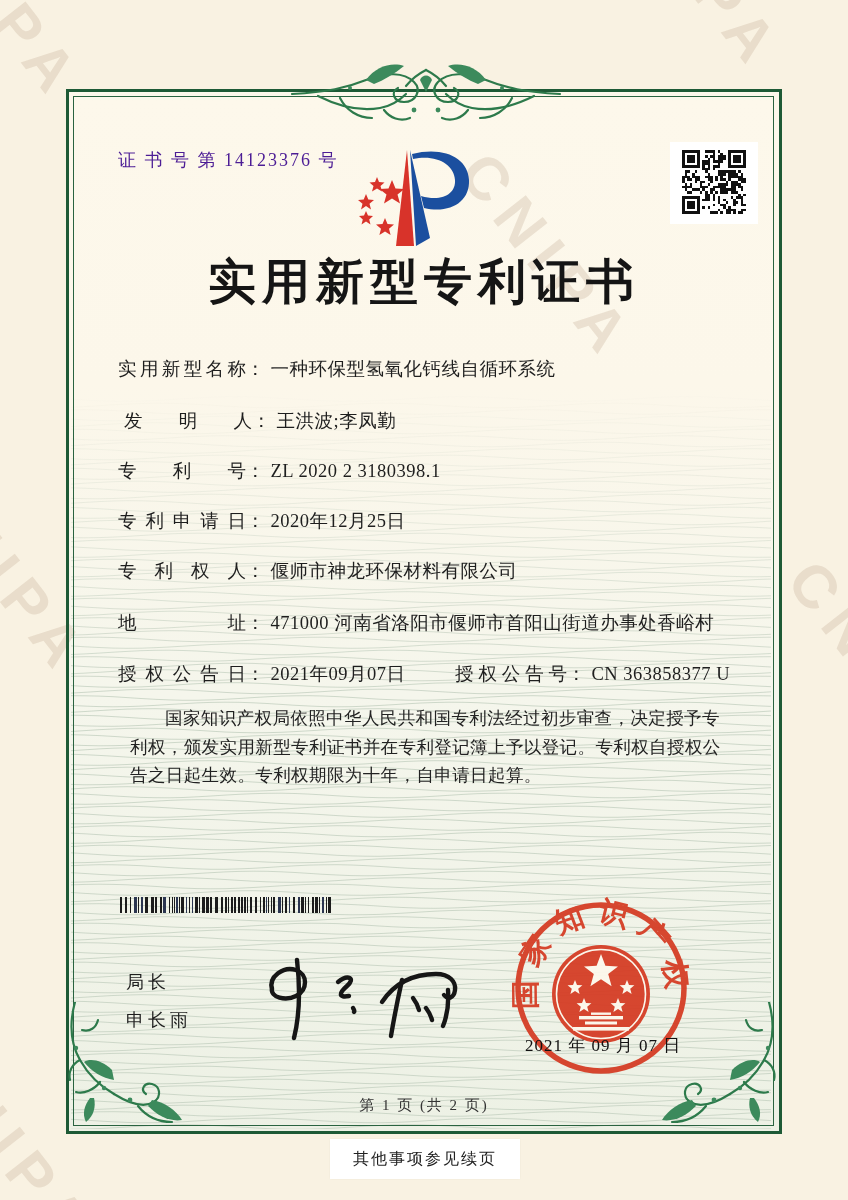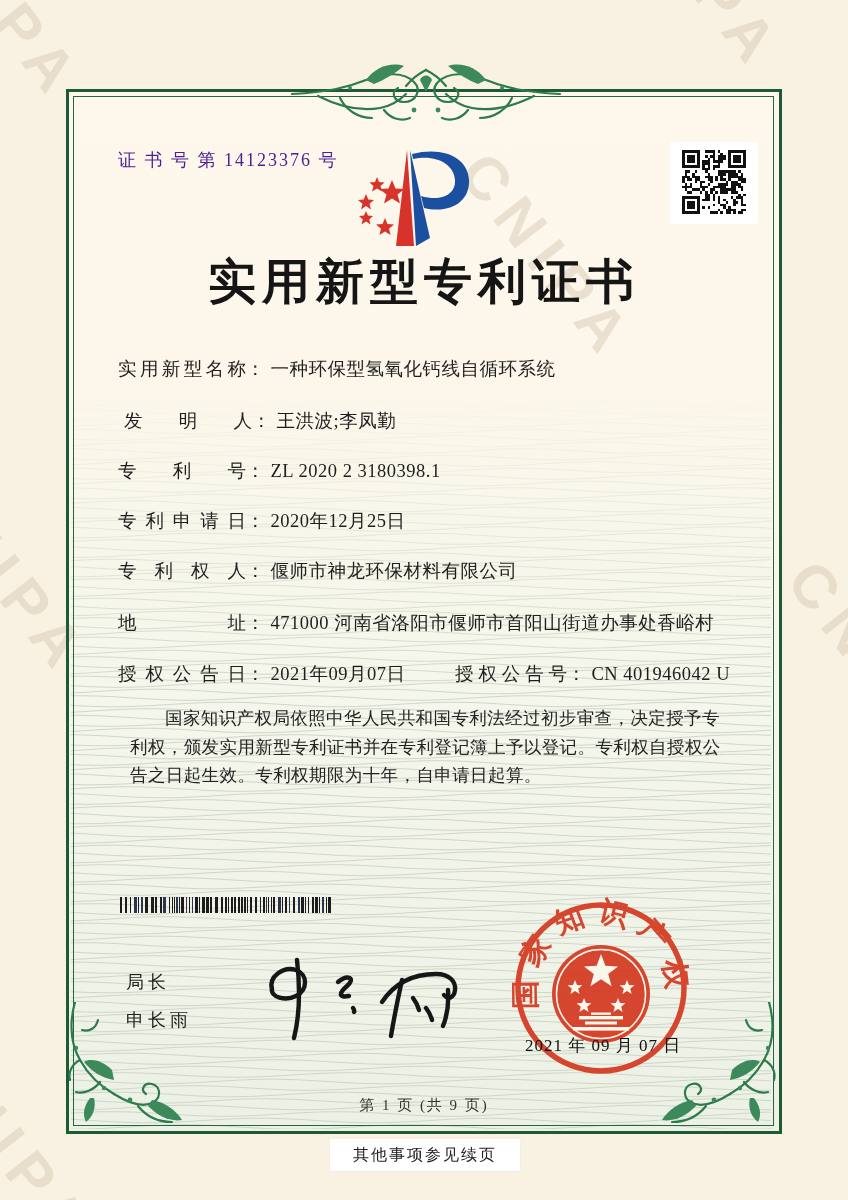--- a/index.html
+++ b/index.html
@@ -53,21 +53,21 @@
   .field .val{display:inline-block;margin-left:6px;letter-spacing:0.5px;}
   .body-text{
     left:118px;top:692px;width:624px;
     font-size:17.5px;line-height:28.5px;letter-spacing:0.4px;color:#222;
   }
   .body-text p{margin:12px;text-indent:2em;}
   .sig-title{left:126px;top:970px;font-size:18px;letter-spacing:4px;}
   .sig-name{left:126px;top:1008px;font-size:18px;letter-spacing:4px;}
   .page-info{left:0;top:1096px;width:848px;text-align:center;font-size:15px;letter-spacing:2px;color:#333;}
   .note-box{
-    left:330px;top:1139px;width:190px;height:32px;
+    left:330px;top:1139px;width:190px;height:40px;
     background:#ffffff;
     display:flex;align-items:center;justify-content:center;
     font-size:16px;letter-spacing:2px;color:#222;
     box-shadow:0 0 2px rgba(0,0,0,0.05);
   }
   .seal-date{
     left:518px;top:1034px;width:170px;text-align:center;
     font-size:17px;color:#111;letter-spacing:1px;white-space:nowrap;
   }
   .qr-patch{left:670px;top:142px;width:88px;height:82px;background:#fff;}
@@ -522,21 +522,21 @@
   <span class="lbl">专利权人</span><span class="colon">：</span><span class="val">偃师市神龙环保材料有限公司</span>
 </div>
 <div class="abs field" style="top:610px;">
   <span class="lbl">地址</span><span class="colon">：</span><span class="val">471000 河南省洛阳市偃师市首阳山街道办事处香峪村</span>
 </div>
 
 <div class="abs field" style="top:661px;">
   <span class="lbl">授权公告日</span><span class="colon">：</span><span class="val">2021年09月07日</span>
 </div>
 <div class="abs field" style="top:661px;left:455px;">
-  <span class="lbl" style="width:112px;">授权公告号</span><span class="colon">：</span><span class="val">CN 401946042 U</span>
+  <span class="lbl" style="width:112px;">授权公告号</span><span class="colon">：</span><span class="val">CN 363858377 U</span>
 </div>
 
 <div class="abs body-text">
   <p>国家知识产权局依照中华人民共和国专利法经过初步审查，决定授予专利权，颁发实用新型专利证书并在专利登记簿上予以登记。专利权自授权公告之日起生效。专利权期限为十年，自申请日起算。</p>
 </div>
 
 <svg id="barcode" class="abs" style="left:120px;top:897px;" width="216" height="16" viewBox="0 0 216 16">
     <rect x="0" y="0" width="2" height="16" fill="#1c1c1c"></rect>
     <rect x="5" y="0" width="2" height="16" fill="#1c1c1c"></rect>
     <rect x="10" y="0" width="1" height="16" fill="#1c1c1c"></rect>
@@ -632,14 +632,14 @@
       <rect x="78" y="128" width="44" height="3.4"></rect>
       <rect x="84" y="133.5" width="32" height="3"></rect>
       <rect x="72" y="139" width="56" height="3.6"></rect>
       <rect x="90" y="124.5" width="20" height="2.4"></rect>
     </g>
   </g>
 </svg>
 
 <div class="abs seal-date">2021 年 09 月 07 日</div>
 
-<div class="abs page-info">第 1 页 (共 9 页)</div>
+<div class="abs page-info">第 1 页 (共 2 页)</div>
 <div class="abs note-box">其他事项参见续页</div>
 
 </body></html>

